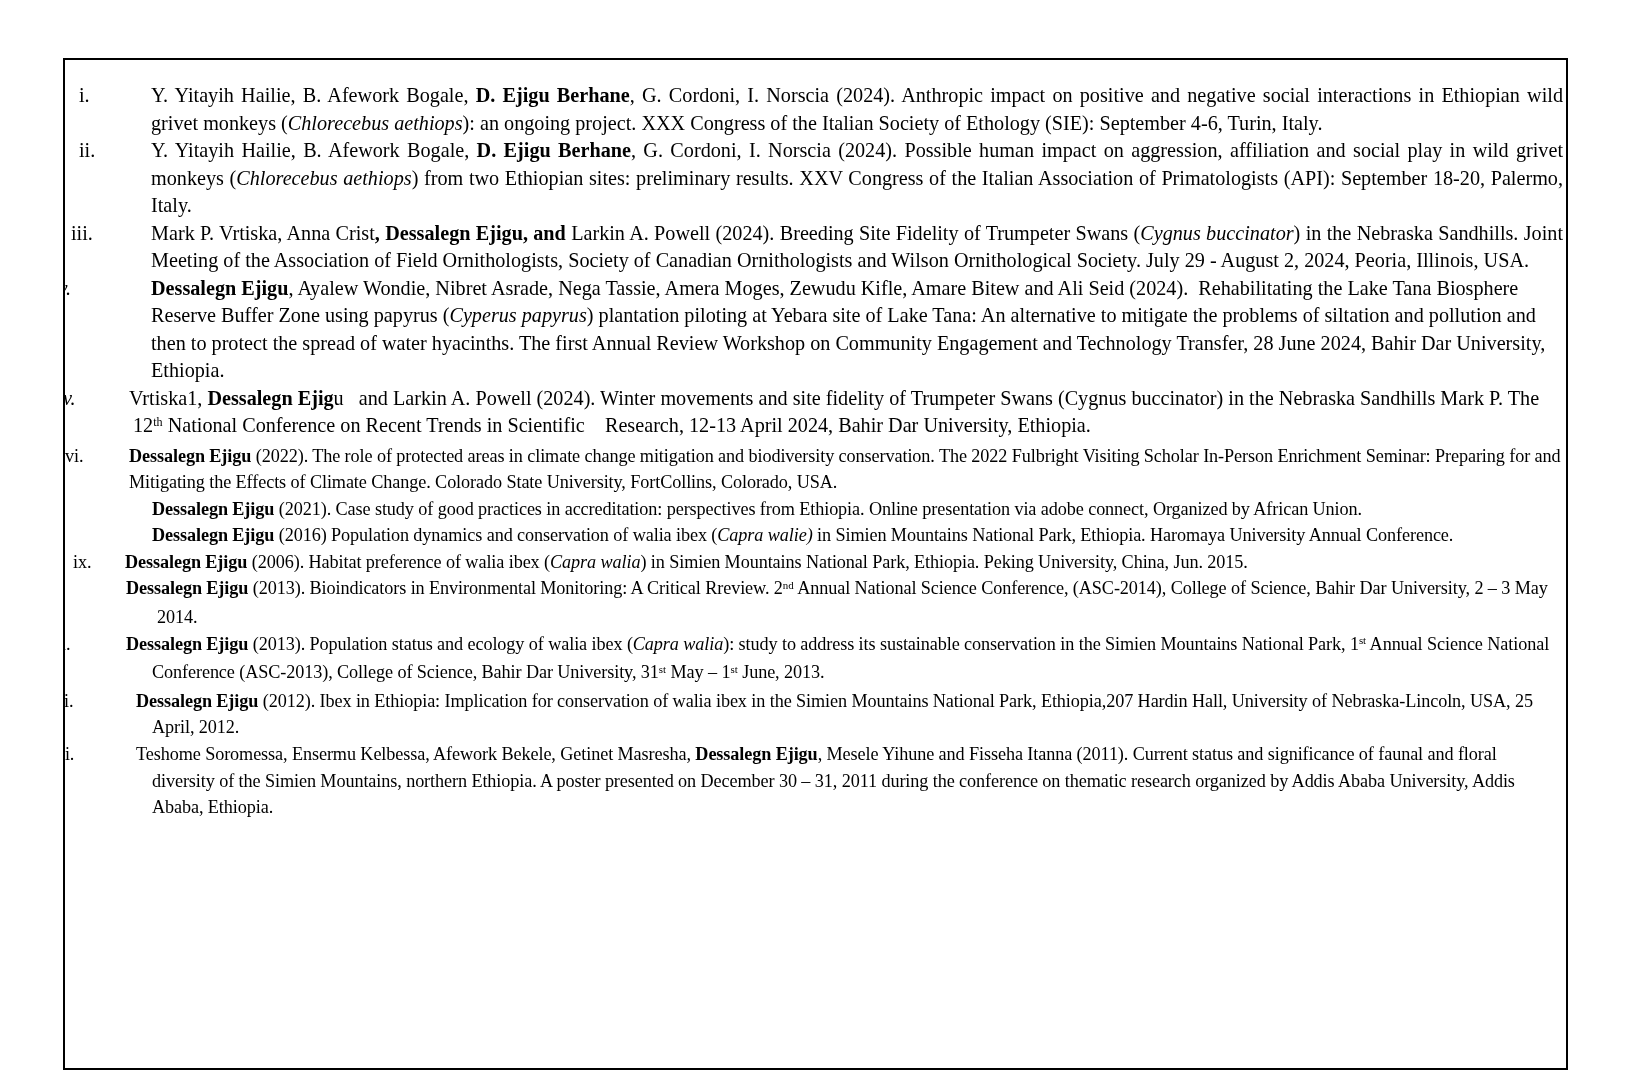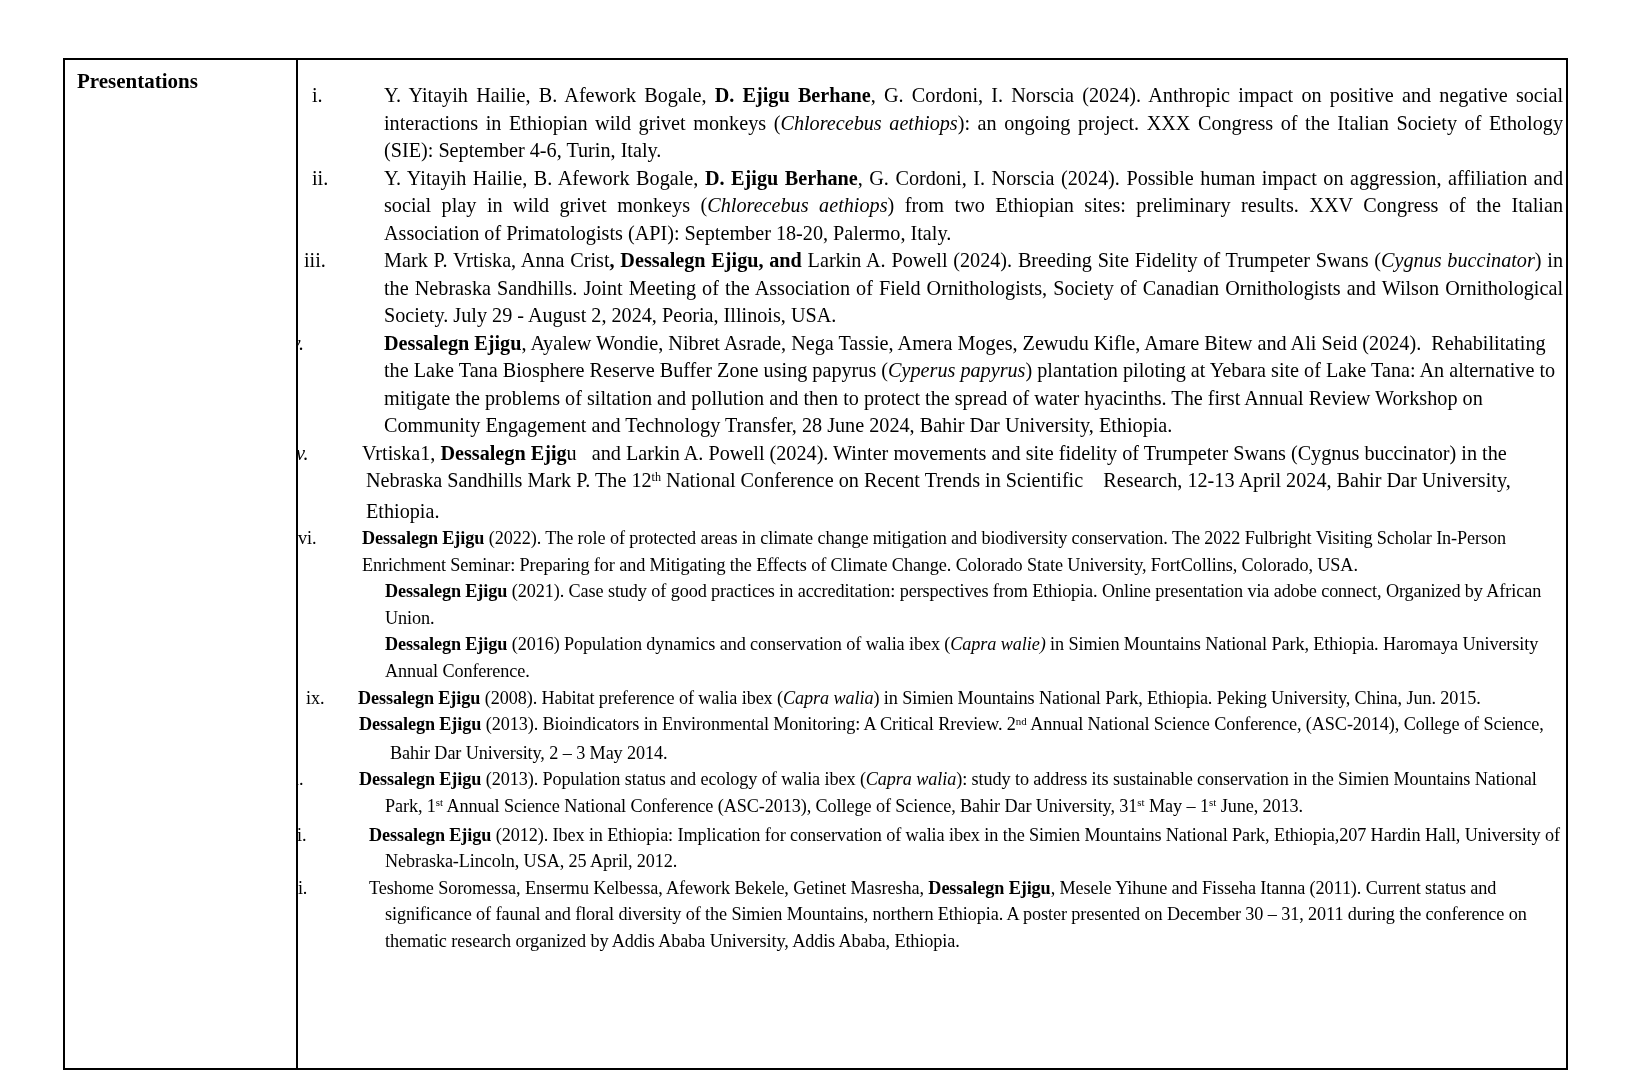--- a/index.html
+++ b/index.html
@@ -62,34 +62,31 @@
     position: relative;
     top: -0.5em;
     letter-spacing: 0;
   }
 </style>
 </head>
 <body>
 
 <div class="page">
   <div class="cv-table">
-    <div class="label-cell">
-      <span class="section-label">Presentations</span>
-    </div>
     <div class="content-cell">
       <div id="presentation-list">
           <div class="item" style="padding-left: 70px; text-indent: -36px; text-align: justify;"><span class="num" style="width: 36px;">i.</span><span>Y. Yitayih Hailie, B. Afework Bogale, </span><span class="b">D. Ejigu Berhane</span><span>, G. Cordoni, I. Norscia (2024). Anthropic impact on positive and negative social interactions in Ethiopian wild grivet monkeys (</span><span class="i">Chlorecebus aethiops</span><span>): an ongoing project. XXX Congress of the Italian Society of Ethology (SIE): September 4-6, Turin, Italy.</span></div>
           <div class="item" style="padding-left: 70px; text-indent: -36px; text-align: justify;"><span class="num" style="width: 36px;">ii.</span><span>Y. Yitayih Hailie, B. Afework Bogale, </span><span class="b">D. Ejigu Berhane</span><span>, G. Cordoni, I. Norscia (2024). Possible human impact on aggression, affiliation and social play in wild grivet monkeys (</span><span class="i">Chlorecebus aethiops</span><span>) from two Ethiopian sites: preliminary results. XXV Congress of the Italian Association of Primatologists (API): September 18-20, Palermo, Italy.</span></div>
           <div class="item" style="padding-left: 70px; text-indent: -40px; text-align: justify;"><span class="num" style="width: 40px;">iii.</span><span>Mark P. Vrtiska, Anna Crist</span><span class="b">, Dessalegn Ejigu, and</span><span> Larkin A. Powell (2024). Breeding Site Fidelity of Trumpeter Swans (</span><span class="i">Cygnus buccinator</span><span>) in the Nebraska Sandhills. Joint Meeting of the Association of Field Ornithologists, Society of Canadian Ornithologists and Wilson Ornithological Society. July 29 - August 2, 2024, Peoria, Illinois, USA.</span></div>
           <div class="item" style="padding-left: 70px; text-indent: -49px; text-align: left;"><span class="num i" style="width: 49px;">iv.</span><span class="b">Dessalegn Ejigu</span><span>, Ayalew Wondie, Nibret Asrade, Nega Tassie, Amera Moges, Zewudu Kifle, Amare Bitew and Ali Seid (2024).&nbsp; Rehabilitating the Lake Tana Biosphere Reserve Buffer Zone using papyrus (</span><span class="i">Cyperus papyrus</span><span>) plantation piloting at Yebara site of Lake Tana: An alternative to mitigate the problems of siltation and pollution and then to protect the spread of water hyacinths. The first Annual Review Workshop on Community Engagement and Technology Transfer, 28 June 2024, Bahir Dar University, Ethiopia.</span></div>
           <div class="item" style="padding-left: 52px; text-indent: -35px; text-align: left;"><span class="num i" style="width: 31px;">v.</span><span>Vrtiska1, </span><span class="b">Dessalegn Ejig</span><span>u&nbsp;&nbsp; and Larkin A. Powell (2024). Winter movements and site fidelity of Trumpeter Swans (Cygnus buccinator) in the Nebraska Sandhills Mark P. The 12</span><span class="sup">th</span><span> National Conference on Recent Trends in Scientific&nbsp;&nbsp;&nbsp; Research, 12-13 April 2024, Bahir Dar University, Ethiopia.</span></div>
           <div class="item condensed" style="padding-left: 48px; text-indent: -32px; text-align: left;"><span class="num" style="width: 32px;">vi.</span><span class="b">Dessalegn Ejigu</span><span> (2022). The role of protected areas in climate change mitigation and biodiversity conservation. The 2022 Fulbright Visiting Scholar In-Person Enrichment Seminar: Preparing for and Mitigating the Effects of Climate Change. Colorado State University, FortCollins, Colorado, USA.</span></div>
           <div class="item condensed" style="padding-left: 71px; text-indent: -58px; text-align: left;"><span class="num" style="width: 58px;">vii.</span><span class="b">Dessalegn Ejigu</span><span> (2021). Case study of good practices in accreditation: perspectives from Ethiopia. Online presentation via adobe connect, Organized by African Union.</span></div>
           <div class="item condensed" style="padding-left: 71px; text-indent: -58px; text-align: left;"><span class="num" style="width: 58px;">viii.</span><span class="b">Dessalegn Ejigu</span><span> (2016) Population dynamics and conservation of walia ibex (</span><span class="i">Capra walie)</span><span> in Simien Mountains National Park, Ethiopia. Haromaya University Annual Conference.</span></div>
-          <div class="item condensed" style="padding-left: 44px; text-indent: -26px; text-align: left;"><span class="num" style="width: 26px;">ix.</span><span class="b">Dessalegn Ejigu</span><span> (2008). Habitat preference of walia ibex (</span><span class="i">Capra walia</span><span>) in Simien Mountains National Park, Ethiopia. Peking University, China, Jun. 2015.</span></div>
+          <div class="item condensed" style="padding-left: 44px; text-indent: -26px; text-align: left;"><span class="num" style="width: 26px;">ix.</span><span class="b">Dessalegn Ejigu</span><span> (2006). Habitat preference of walia ibex (</span><span class="i">Capra walia</span><span>) in Simien Mountains National Park, Ethiopia. Peking University, China, Jun. 2015.</span></div>
           <div class="item condensed" style="padding-left: 76px; text-indent: -57px; text-align: left;"><span class="num" style="width: 26px;">x.</span><span class="b">Dessalegn Ejigu</span><span> (2013). Bioindicators in Environmental Monitoring: A Critical Rreview. 2</span><span class="sup">nd</span><span> Annual National Science Conference, (ASC-2014), College of Science, Bahir Dar University, 2 – 3 May 2014.</span></div>
           <div class="item condensed" style="padding-left: 71px; text-indent: -50px; text-align: left;"><span class="num" style="width: 24px;">xi.</span><span class="b">Dessalegn Ejigu</span><span> (2013). Population status and ecology of walia ibex (</span><span class="i">Capra walia</span><span>): study to address its sustainable conservation in the Simien Mountains National Park, 1</span><span class="sup">st</span><span> Annual Science National Conference (ASC-2013), College of Science, Bahir Dar University, 31</span><span class="sup">st</span><span> May – 1</span><span class="sup">st</span><span> June, 2013.</span></div>
           <div class="item condensed" style="padding-left: 71px; text-indent: -51px; text-align: left;"><span class="num" style="width: 35px;">xii.</span><span class="b">Dessalegn Ejigu</span><span> (2012). Ibex in Ethiopia: Implication for conservation of walia ibex in the Simien Mountains National Park, Ethiopia,207 Hardin Hall, University of Nebraska-Lincoln, USA, 25 April, 2012.</span></div>
           <div class="item condensed" style="padding-left: 71px; text-indent: -53px; text-align: left;"><span class="num" style="width: 37px;">xiii.</span><span>Teshome Soromessa, Ensermu Kelbessa, Afework Bekele, Getinet Masresha, </span><span class="b">Dessalegn Ejigu</span><span>, Mesele Yihune and Fisseha Itanna (2011). Current status and significance of faunal and floral diversity of the Simien Mountains, northern Ethiopia. A poster presented on December 30 – 31, 2011 during the conference on thematic research organized by Addis Ababa University, Addis Ababa, Ethiopia.</span></div>
         </div>
     </div>
   </div>
 </div>
 
 </body></html>

